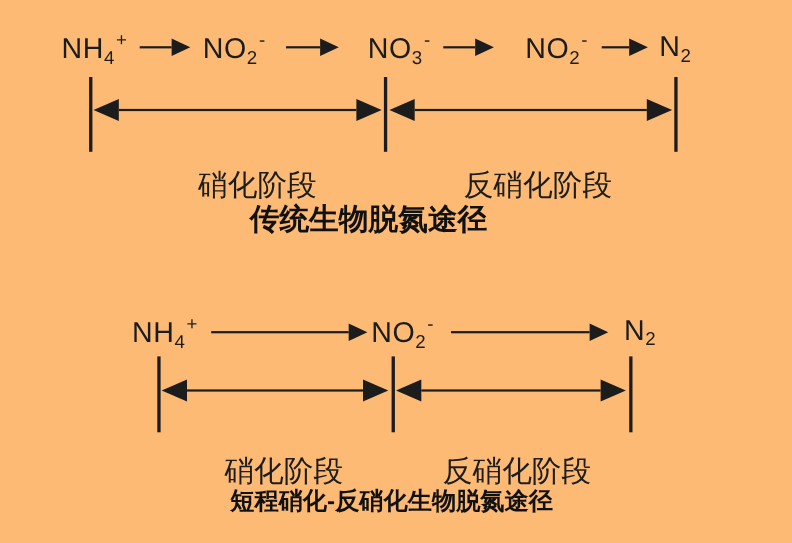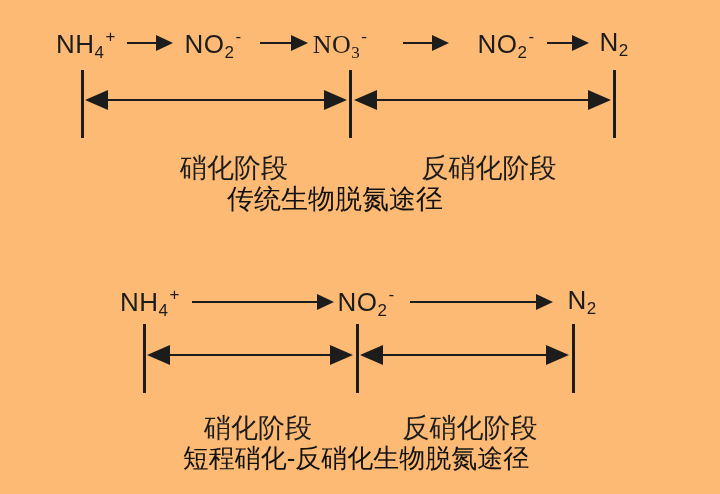--- a/index.html
+++ b/index.html
@@ -88,26 +88,26 @@
     transform: translateX(-50%);
     font-size: 27px;
     white-space: nowrap;
     color: #1c1c1c;
     margin-top: 20px;
   }
   .diagram-title {
     position: absolute;
     transform: translateX(-50%);
     font-size: 27px;
-    font-weight: normal;
+    font-weight: bold;
     white-space: nowrap;
     color: #111111;
   }
   .diagram-title.small {
-    font-size: 26px;
+    font-size: 22px;
   }
   i { font-style: normal; display: block; }
 </style>
 </head>
 <body>
 
 <div class="canvas">
 
   <div>
 
@@ -118,21 +118,21 @@
         <i class="head"></i>
       </div>
 
     <div class="formula" style="left:213px; top:27px;"><span>NO</span><span class="sub">2</span><span class="sup">-</span></div>
 
     <div class="arrow-right" style="left:260px; top:34px; width:48px;">
         <i class="shaft"></i>
         <i class="head"></i>
       </div>
 
-    <div class="formula" style="left:340px; top:27px;font-family:Liberation Serif, serif;"><span>NO</span><span class="sub">3</span><span class="sup">-</span></div>
+    <div class="formula" style="left:363px; top:27px;"><span>NO</span><span class="sub">3</span><span class="sup">-</span></div>
 
     <div class="arrow-right" style="left:403px; top:34px; width:46px;">
         <i class="shaft"></i>
         <i class="head"></i>
       </div>
 
     <div class="formula" style="left:506px; top:27px;"><span>NO</span><span class="sub">2</span><span class="sup">-</span></div>
 
     <div class="arrow-right" style="left:547px; top:34px; width:42px;">
         <i class="shaft"></i>

